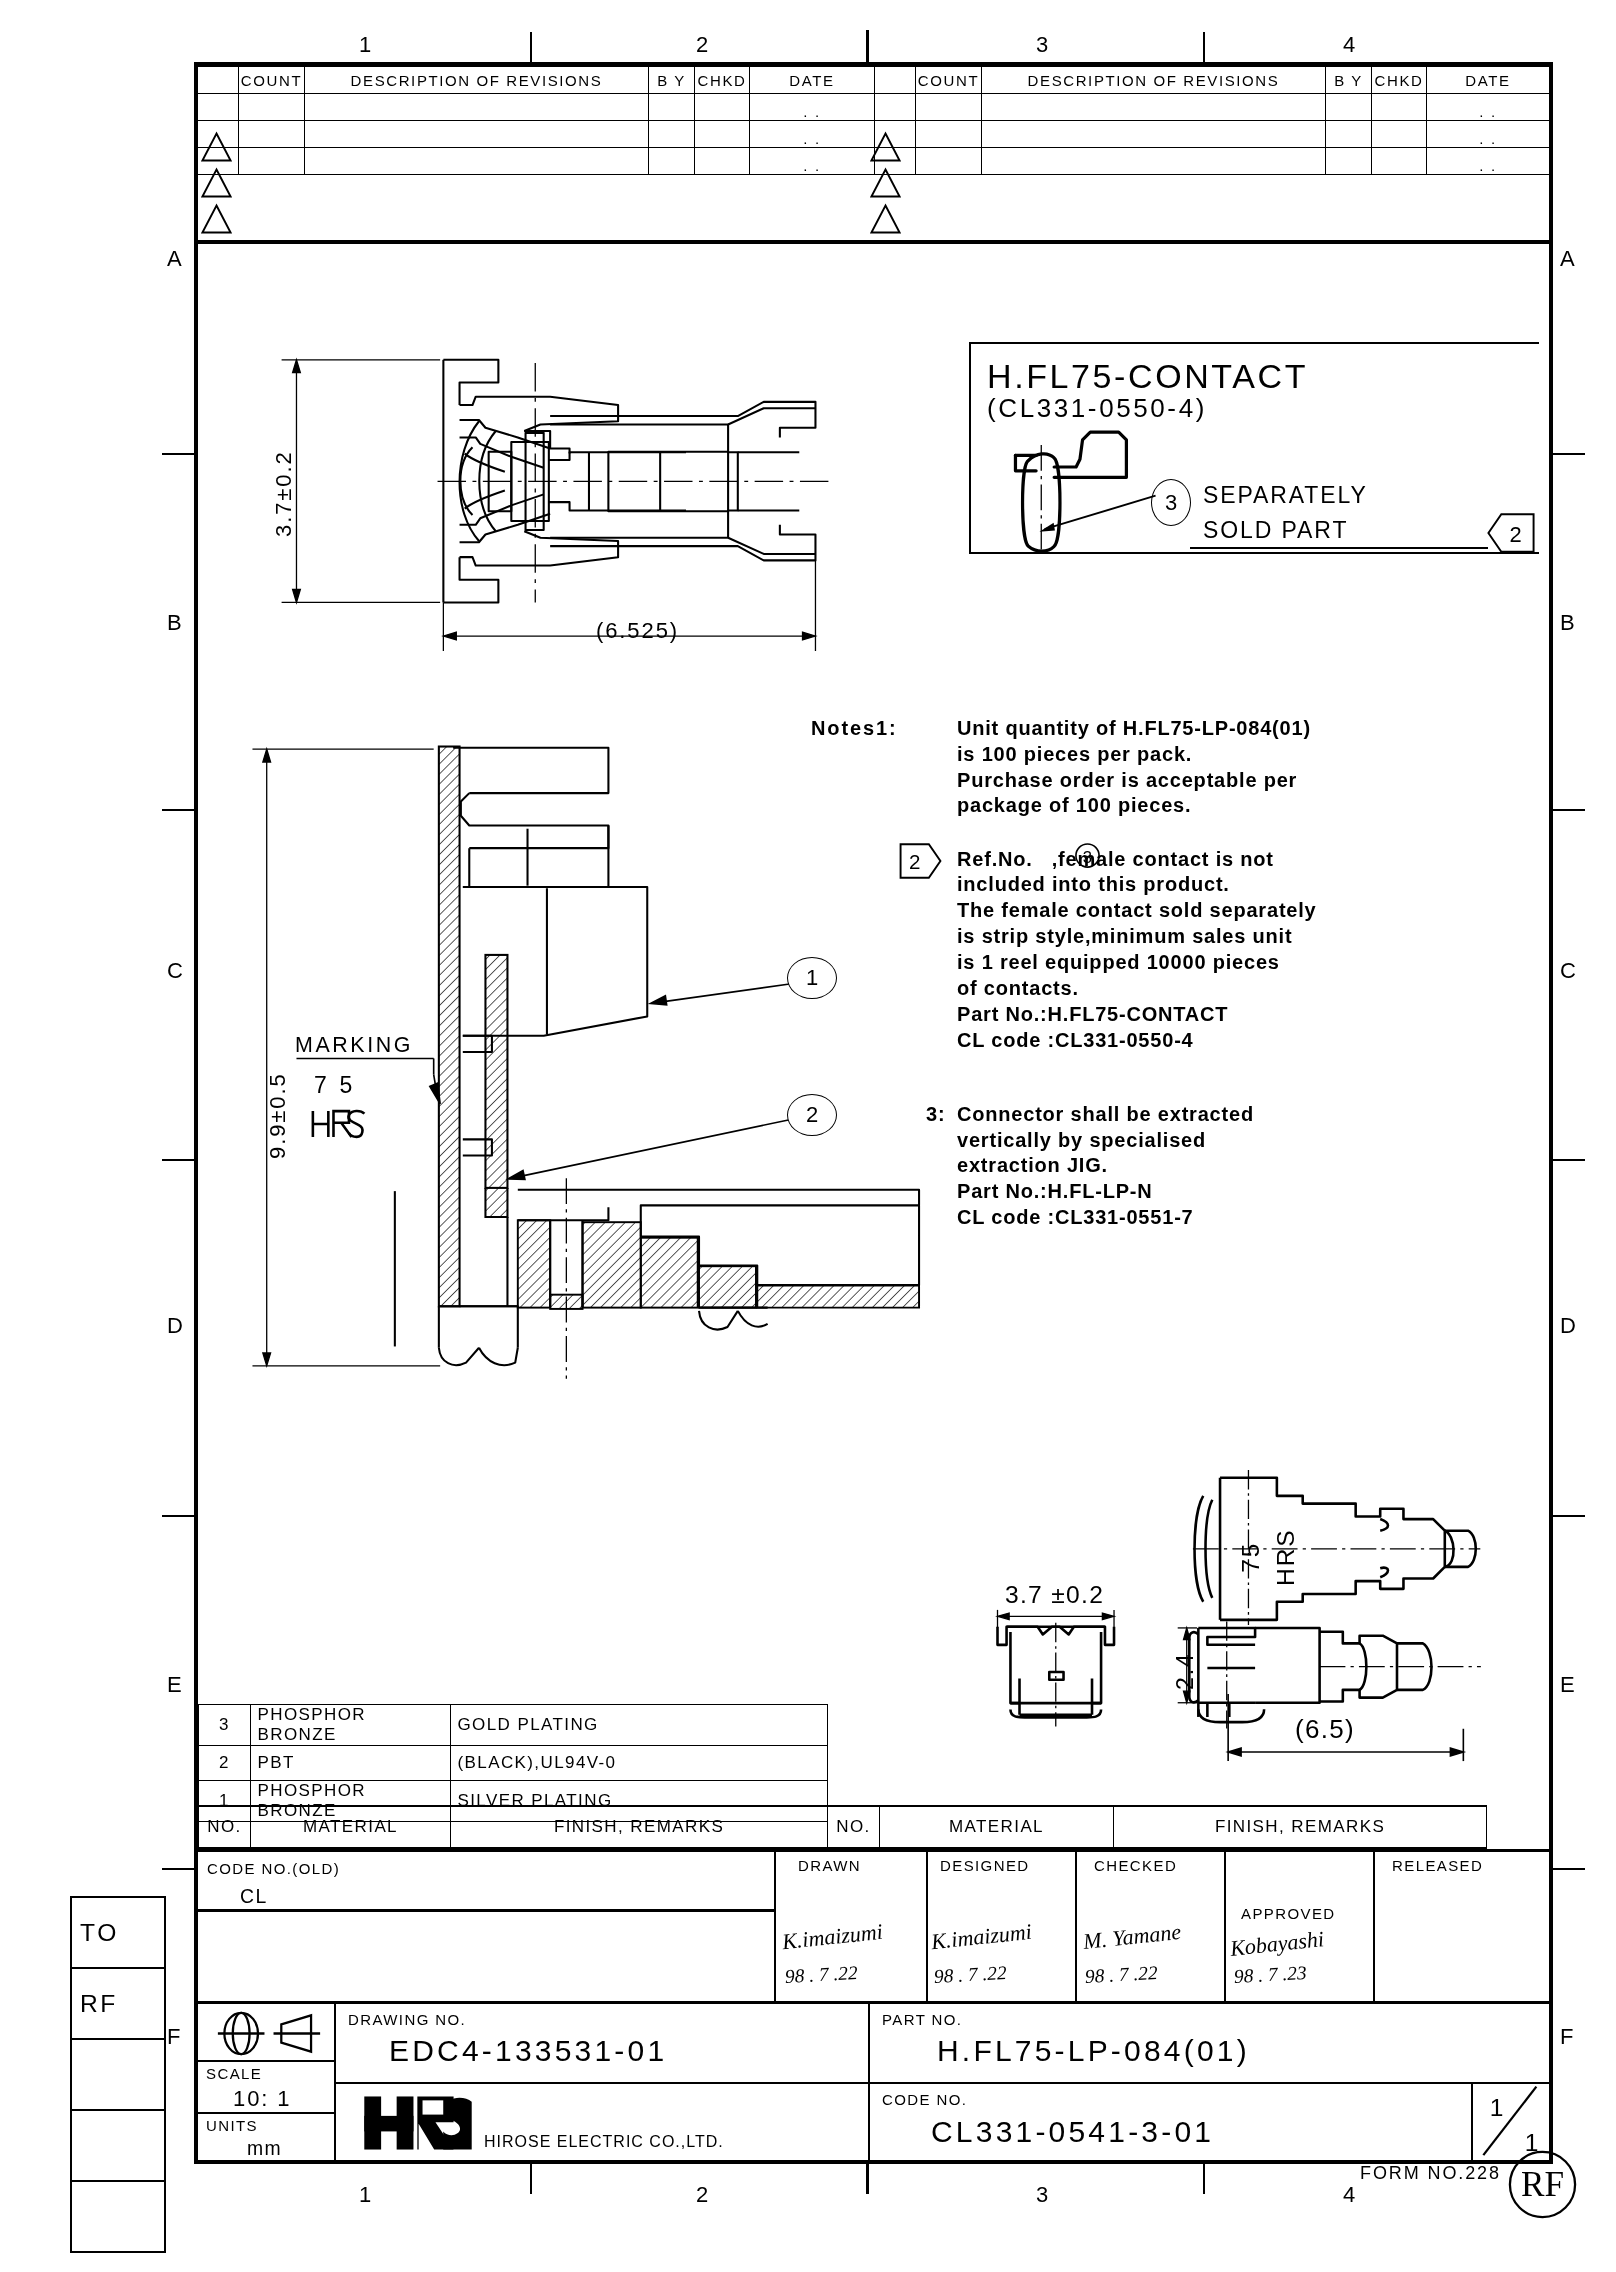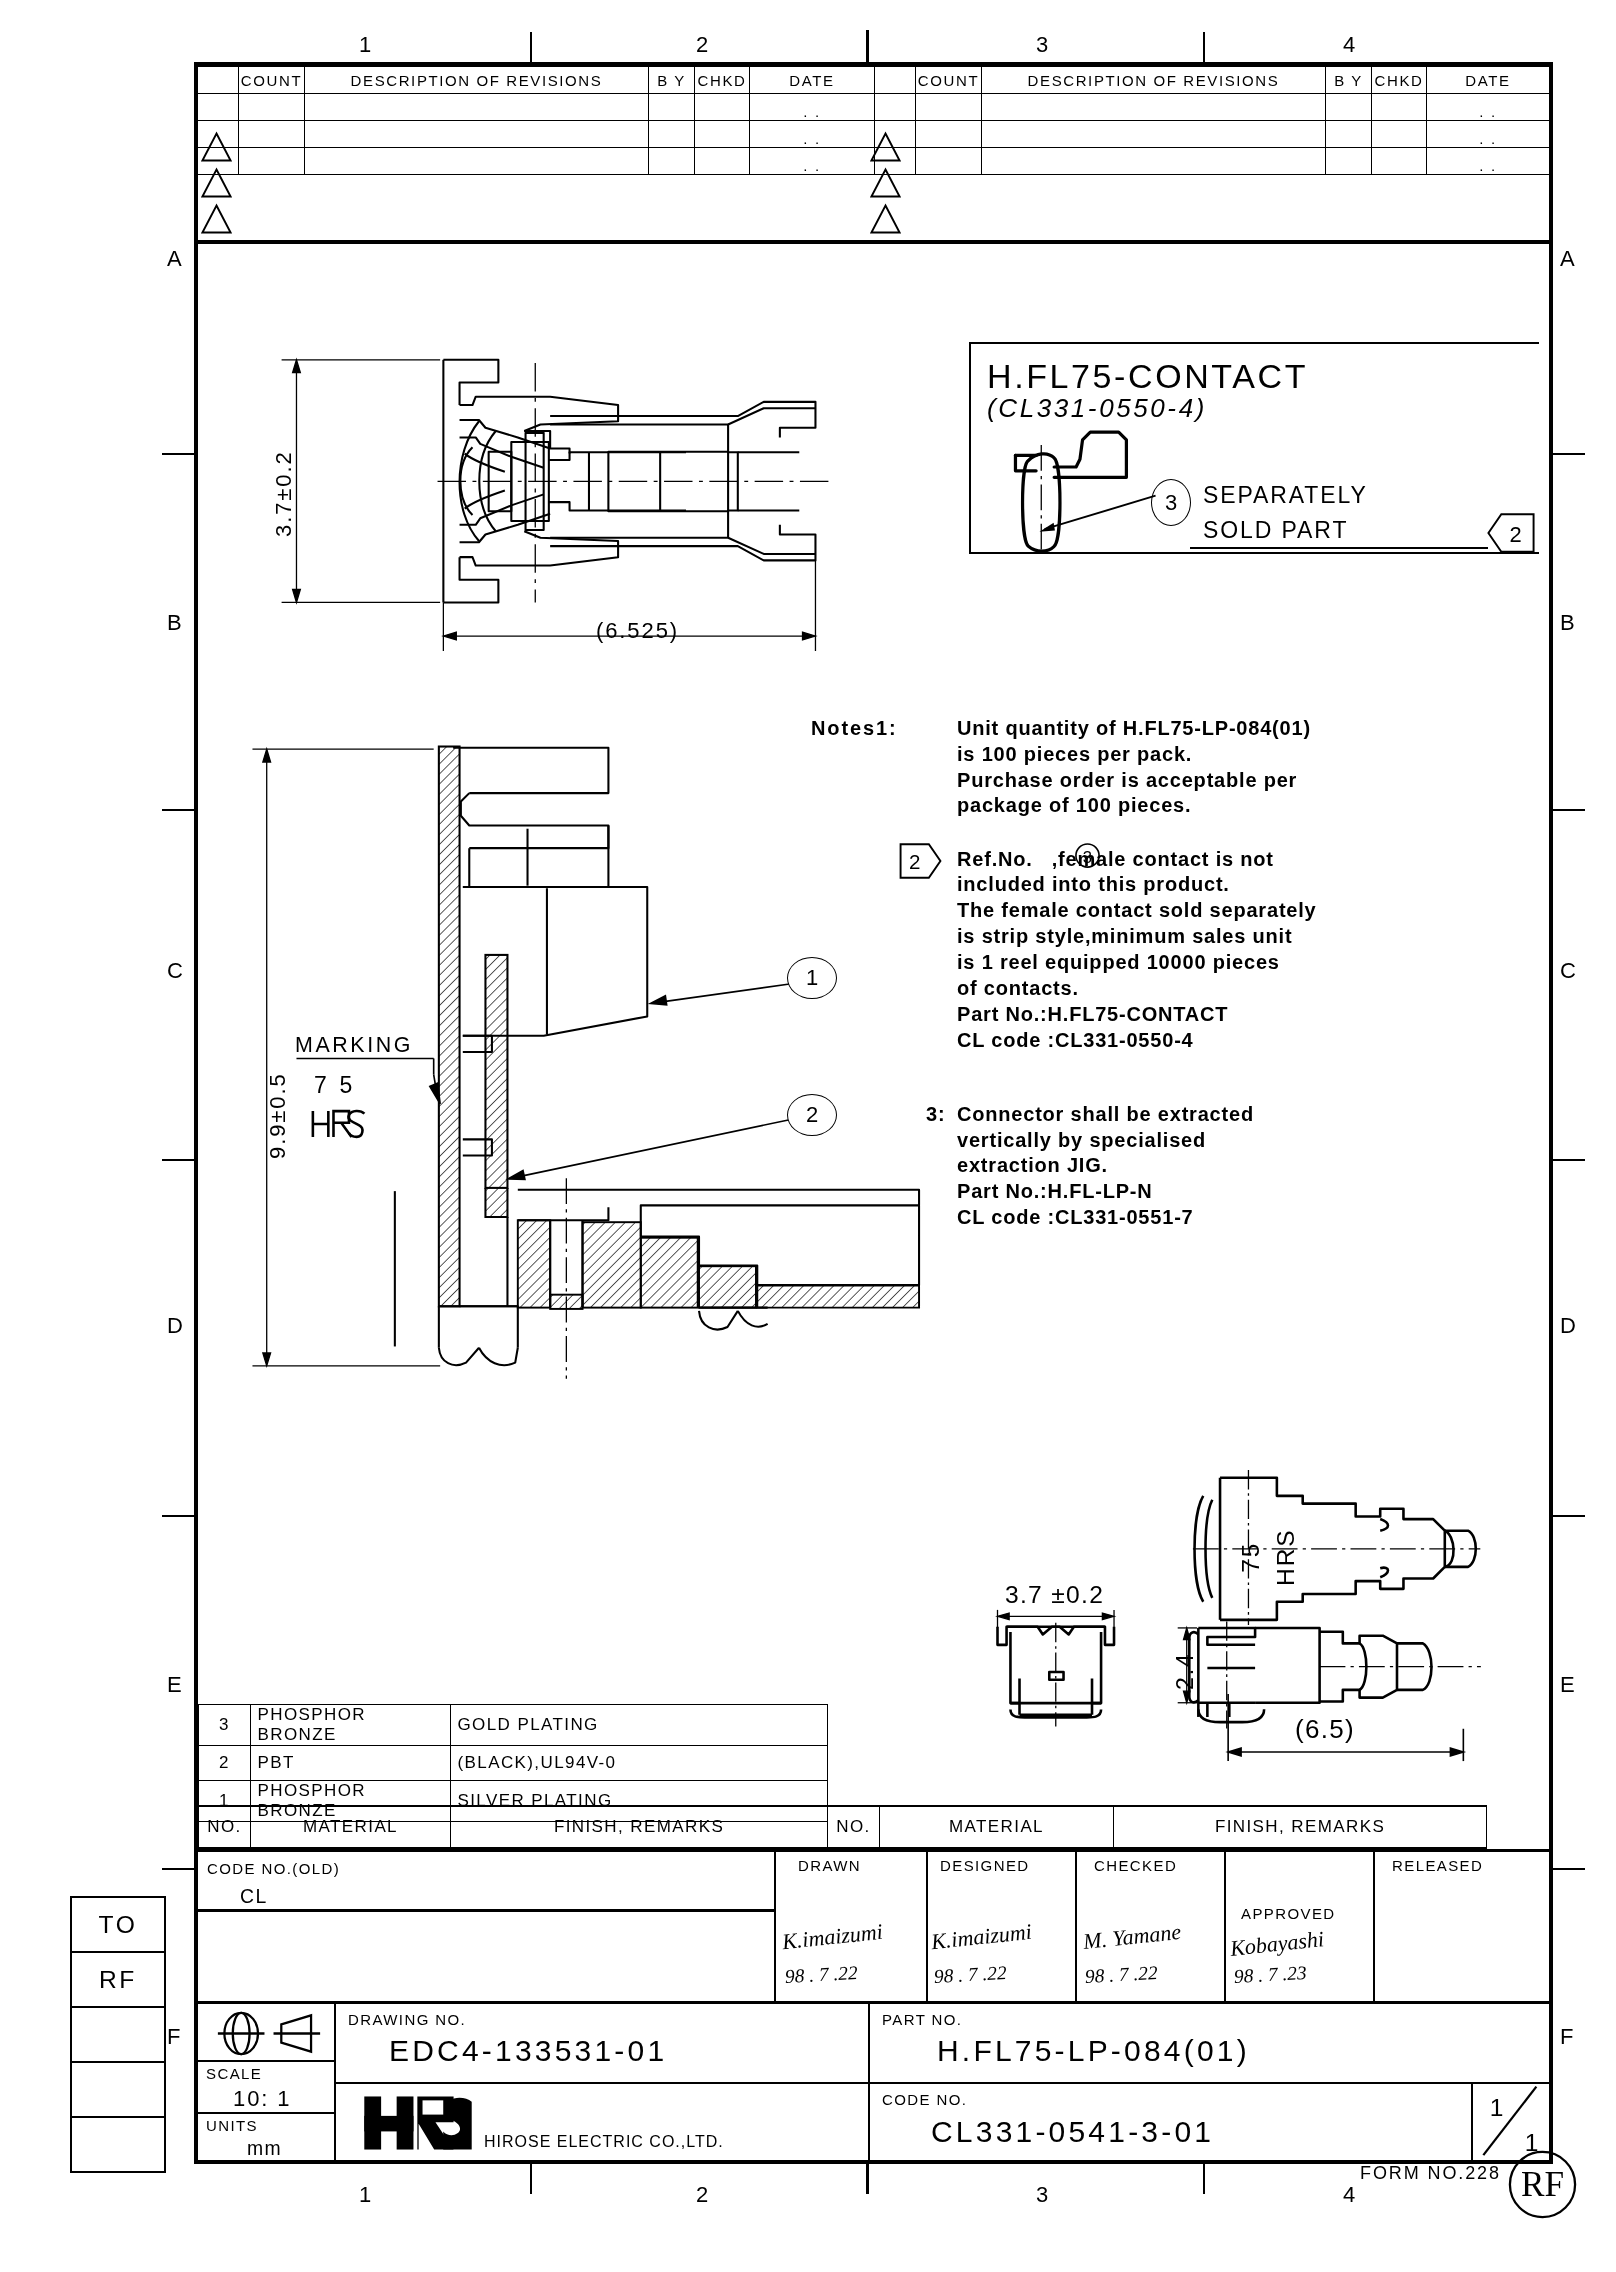--- a/index.html
+++ b/index.html
@@ -7,22 +7,22 @@
        font-family:"Liberation Sans", sans-serif;color:#000;}
   .abs{position:absolute;}
   .ln{position:absolute;background:#000;}
   
   #sheet{position:absolute;left:0;top:0;width:1616px;height:2273px;overflow:hidden;}
 
   .zone-letter{position:absolute;font-size:22px;letter-spacing:0.6px;}
   .zone-num{position:absolute;font-size:22px;}
 
   .tbl{position:absolute;border-collapse:collapse;}
-  .tbl td{border:1.3px solid #000;padding:0;vertical-align:middle;
-          font-size:16px;letter-spacing:1.6px;text-align:center;}
+  .tbl td{border:1.3px solid #000;padding:8px;vertical-align:middle;
+          font-size:16px;letter-spacing:1.6px;}
   .dimtext{position:absolute;font-size:22px;letter-spacing:1.9px;white-space:nowrap;}
   .vtext{transform-origin:0 0;}
 
   .notes{position:absolute;font-size:20px;line-height:26px;letter-spacing:0.8px;white-space:pre;font-weight:bold;}
 
   .balloon{position:absolute;border:1.9px solid #000;border-radius:50%;
            display:flex;align-items:center;justify-content:center;
            font-size:22px;background:#fff;}
 
   .revtbl{position:absolute;border-collapse:collapse;}
@@ -254,21 +254,21 @@
       </g>
     </svg>
   </div>
   <div class="dimtext vtext" style="left:271px;top:537px;transform:rotate(-90deg);">3.7±0.2</div>
   <div class="dimtext" style="left:596px;top:618px;">(6.525)</div>
 
   <div class="ln" style="left:969px;top:342px;width:570px;height:1.9px;"></div>
   <div class="ln" style="left:969px;top:342px;width:1.9px;height:212px;"></div>
   <div class="ln" style="left:969px;top:552px;width:570px;height:1.9px;"></div>
   <div class="dimtext" style="left:987px;top:357px;font-size:34px;letter-spacing:2.6px;">H.FL75-CONTACT</div>
-  <div class="dimtext" style="left:987px;top:393px;font-size:26px;letter-spacing:2.6px;font-style:italic;">(CL331-0550-4)</div>
+  <div class="dimtext" style="left:987px;top:393px;font-size:26px;letter-spacing:2.6px;">(CL331-0550-4)</div>
 
   <div class="abs" style="left:1010px;top:427px;">
     <svg width="207" height="129" viewBox="0 0 320 200">
       <g fill="none" stroke="#000" stroke-width="5" stroke-linejoin="round" stroke-linecap="round">
         <path d="M8 44 L40 44"></path>
         <path d="M8 44 L8 68 L40 68"></path>
         <path d="M28 52 C16 58 16 175 28 185 C40 195 58 195 68 185 C80 175 80 58 68 48 C58 38 40 40 28 52Z"></path>
         <path d="M68 62 L102 62 L108 50 L112 20 L124 8 L168 8 L180 20 L180 78 L68 78"></path>
       </g>
       <line x1="48" y1="28" x2="48" y2="196" stroke="#000" stroke-width="2" stroke-dasharray="40 8 5 8"></line>

